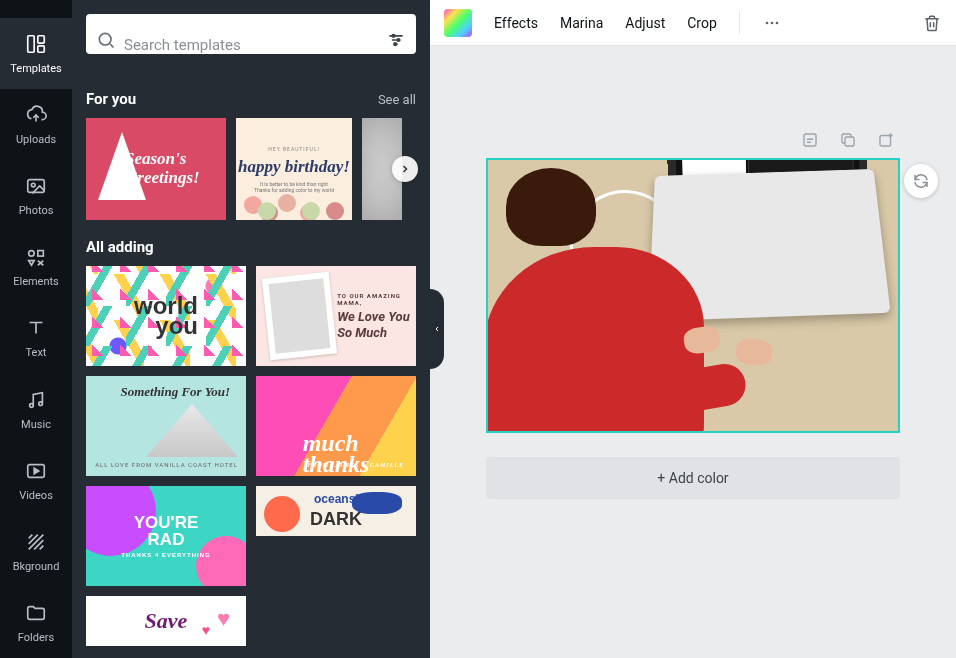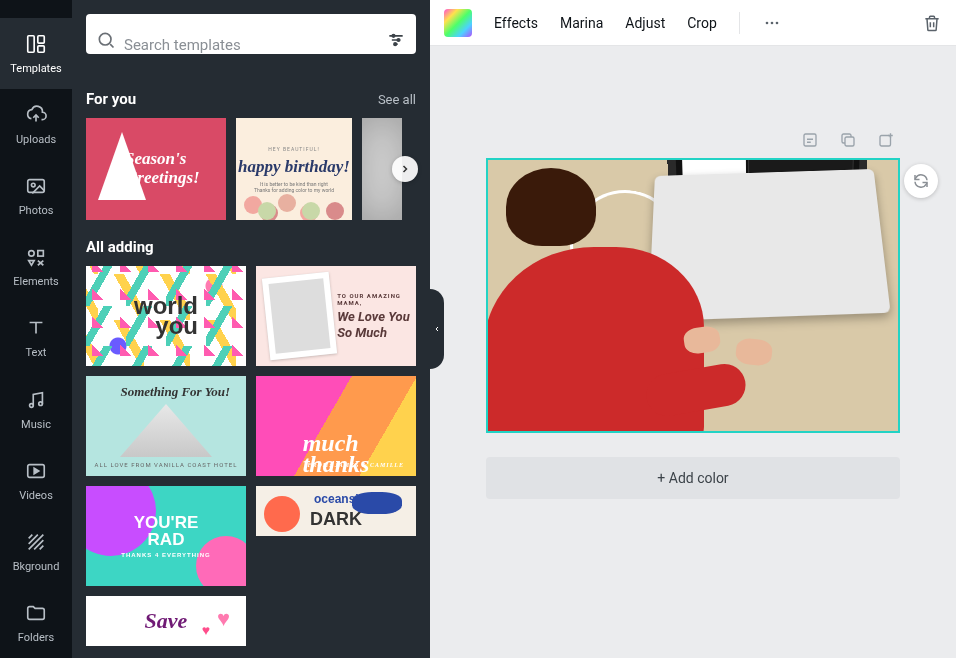--- a/index.html
+++ b/index.html
@@ -53,21 +53,21 @@
 .t-thank span{font:900 24px/0.85 Arial;color:#333;text-align:right;z-index:2}
 .t-thank::before{content:"";position:absolute;inset:0;background:
   linear-gradient(45deg,#ff5bb0 0 8px,transparent 8px) 6px 6px/28px 28px,
   linear-gradient(-60deg,transparent 58%,#4dd0b8 58% 72%,transparent 72%) 0 0/40px 40px,
   linear-gradient(60deg,transparent 58%,#ffd24d 58% 72%,transparent 72%) 12px 8px/46px 46px,
   radial-gradient(circle at 80% 20%,#ff7ab0 0 8px,transparent 9px),
   radial-gradient(circle at 20% 80%,#6a5bff 0 8px,transparent 9px)}
 .t-love{background:#fbe6e3;display:flex;align-items:center;position:relative}
 .t-love::before{content:"";width:64px;height:70px;background:#ddd;border:6px solid #fff;transform:rotate(-6deg);margin-left:10px;box-shadow:0 1px 3px rgba(0,0,0,.2)}
 .t-love .lb{font:italic 700 13px/1.2 Georgia,serif;color:#5a3a3a;margin-left:4px}
-.t-smth{background:#b5e5e0;display:flex;flex-direction:column;align-items:center;justify-content:center;padding:8px}
+.t-smth{background:#b5e5e0;display:flex;flex-direction:column;align-items:flex-end;justify-content:center;padding:8px}
 .t-smth .st{font:italic 700 13px Georgia,serif;color:#333;margin-bottom:4px;align-self:flex-end;margin-right:8px}
 .t-smth .im{width:92px;height:58px;background:linear-gradient(#e8e8e8,#c8c8c8);clip-path:polygon(0 100%,50% 0,100% 100%)}
 .t-smth .sb{font-size:6px;color:#666;margin-top:4px;letter-spacing:1px}
 .t-much{background:linear-gradient(120deg,#ff4db8 0 44%,#ff9a4d 44% 74%,#ffd24d 74%);display:flex;align-items:flex-end;justify-content:center;position:relative}
 .t-much span{font:italic 900 24px/0.9 Georgia,serif;color:#fff}
 .t-much .sb{position:absolute;bottom:8px;right:12px;font-size:6px;color:#fff;letter-spacing:1px}
 .t-rad{background:#3dd6c4;position:relative;display:flex;flex-direction:column;align-items:center;justify-content:center}
 .t-rad::before{content:"";position:absolute;left:-20px;top:-20px;width:90px;height:90px;background:#c84dff;border-radius:50%}
 .t-rad::after{content:"";position:absolute;right:-10px;bottom:-10px;width:60px;height:60px;background:#ff6ab8;border-radius:50%}
 .t-rad span{font:900 17px/1 Arial;color:#fff;z-index:1;text-align:center}

